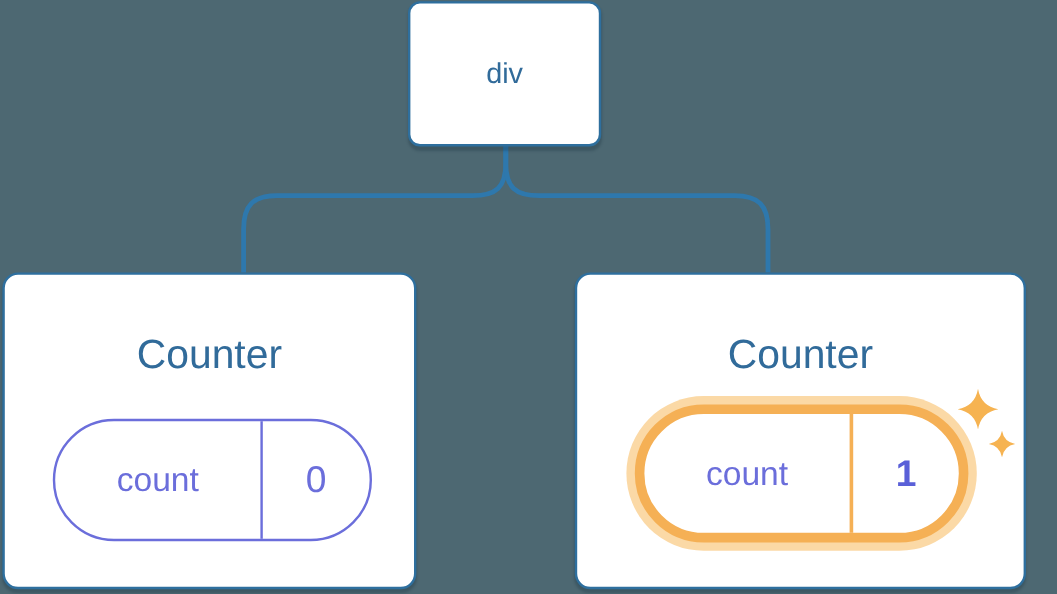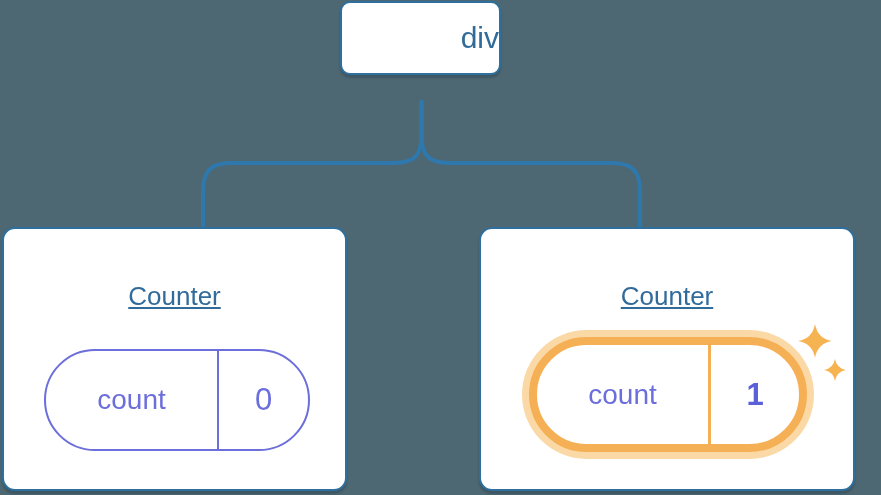--- a/index.html
+++ b/index.html
@@ -18,54 +18,53 @@
     pointer-events: none;
   }
   .connector-path {
     stroke: #2e78ad;
     stroke-width: 4;
     fill: none;
   }
   .node-root {
     position: absolute;
     left: 340px; top: 1px;
-    width: 161px; height: 74px;
+    width: 161px; height: 121px;
     background: #ffffff;
     border: 2.5px solid #2e6f9e;
     border-radius: 10px;
     box-sizing: border-box;
     display: flex;
     align-items: center;
-    justify-content: flex-end;
-    font-size: 30px;
+    justify-content: center;
+    font-size: 24px;
     font-weight: 500;
     color: #316b9a;
     box-shadow: 0 3px 2px rgba(15,40,55,0.25);
   }
   .card {
     position: absolute;
     top: 227px;
     height: 264px;
     background: #ffffff;
     border: 2.5px solid #2e6f9e;
     border-radius: 13px;
     box-sizing: border-box;
     box-shadow: 0 3px 2px rgba(15,40,55,0.25);
   }
   .card-left  { left: 2px;   width: 345px; }
   .card-right { left: 479px; width: 376px; }
   .card-title {
     position: absolute;
     top: 50px; left: 0; right: 0;
     text-align: center;
-    font-size: 26px;
+    font-size: 34px;
     line-height: 34px;
     font-weight: 500;
     color: #316b9a;
-    text-decoration: underline;
   }
   .pill {
     position: absolute;
     display: flex;
     background: #ffffff;
     box-sizing: border-box;
   }
   .pill-plain {
     left: 40px; top: 120px;
     width: 266px; height: 102px;

